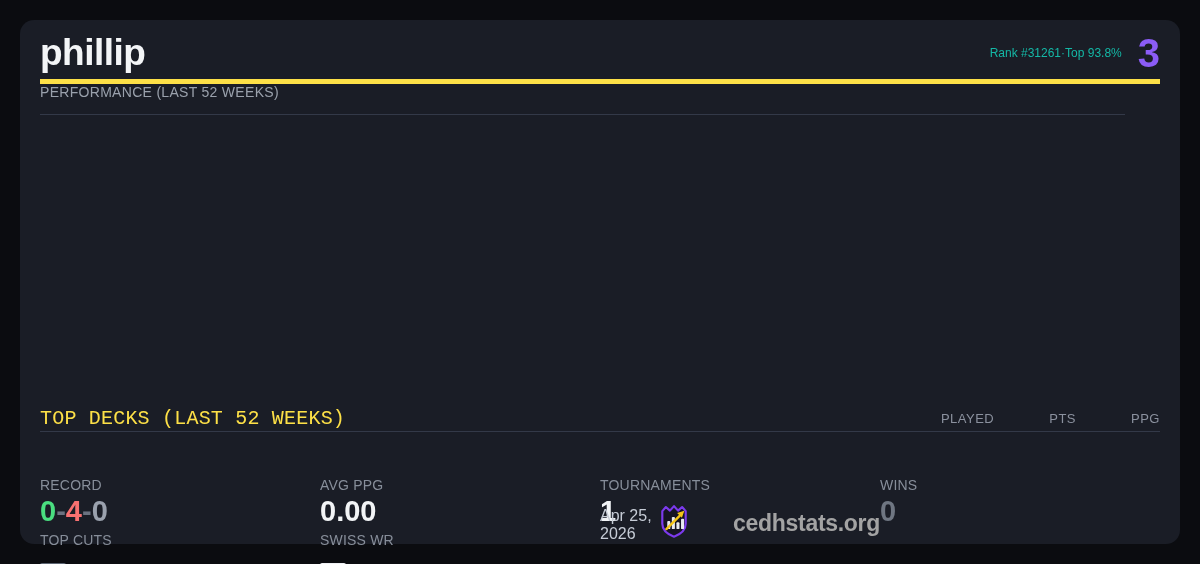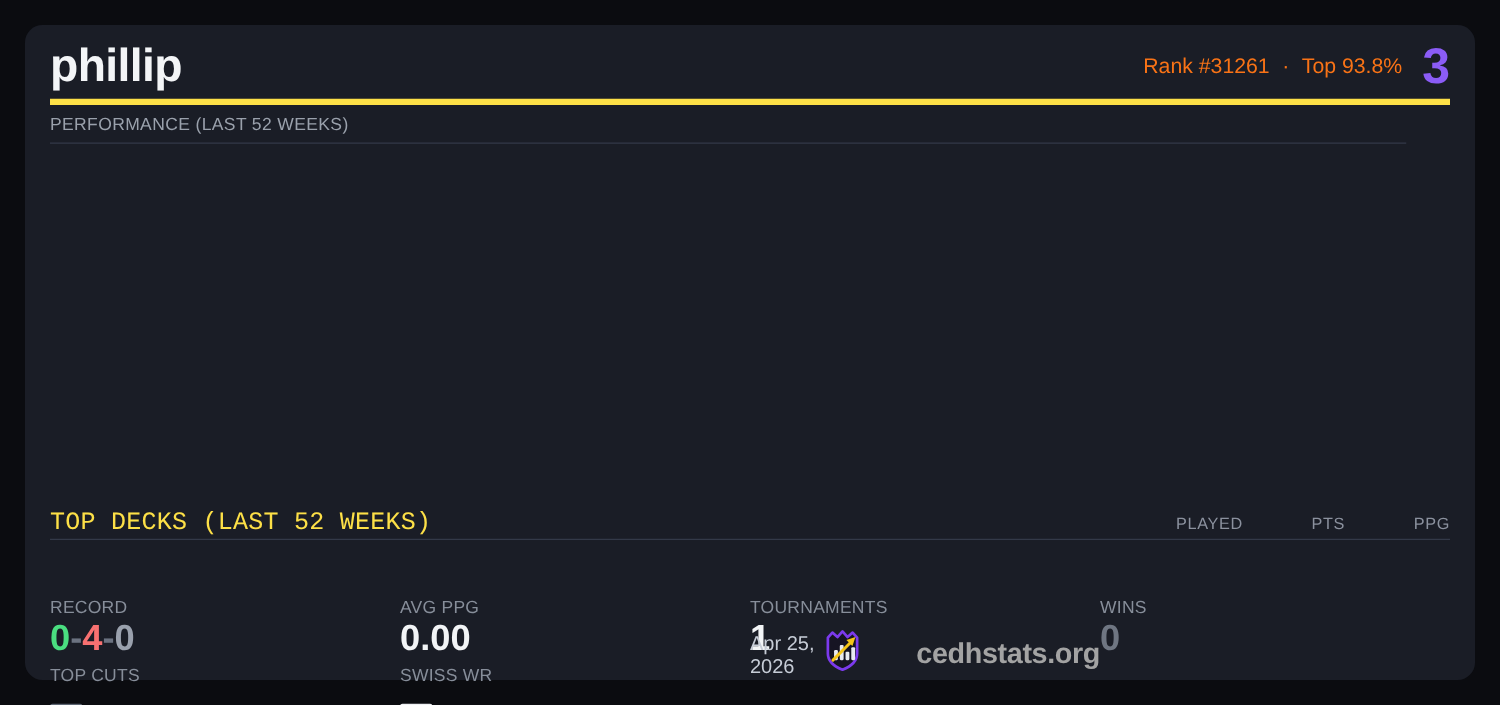--- a/index.html
+++ b/index.html
@@ -7,25 +7,25 @@
   .card{
     position:absolute;left:20px;top:20px;width:1160px;height:524px;
     background:#1a1d26;border-radius:14px;padding:0 20px;
     font-family:"Liberation Sans","DejaVu Sans",sans-serif;
   }
   
   .header{height:64px;display:flex;justify-content:space-between;align-items:center;
     padding-top:6px;border-bottom:5px solid #fde047;}
   .player-name{font-size:37px;font-weight:700;color:#f3f5f7;letter-spacing:-0.5px;}
   .header-right{display:flex;align-items:center;}
-  .rank-text{display:flex;gap:10px;font-size:17px;color:#f97316;align-items:center;}
+  .rank-text{display:flex;font-size:12px;color:#14b8a6;align-items:center;}
   .score{font-size:40px;font-weight:700;color:#8b5cf6;margin-left:16px;line-height:1;}
   
   .perf-section{margin-right:35px;}
-  .perf-row{height:31px;display:flex;justify-content:space-between;align-items:center;
+  .perf-row{height:31px;display:flex;justify-content:space-between;
     border-bottom:1px solid #333948;}
   .section-title{font-size:14px;color:#9aa1ac;letter-spacing:0.3px;}
   .legend{display:flex;align-items:center;gap:17px;}
   .legend-item{display:flex;align-items:center;gap:4px;font-size:14px;color:#e4e6ea;cursor:default;}
   .dot{width:11px;height:11px;border-radius:50%;flex:0 0 auto;}
   .trend-swatch{width:18px;height:3px;border-radius:2px;background:#b2a0f8;flex:0 0 auto;}
   
   .chart-area{height:291px;}
   
   .decks-row{height:26px;border-bottom:1px solid #333948;display:flex;

